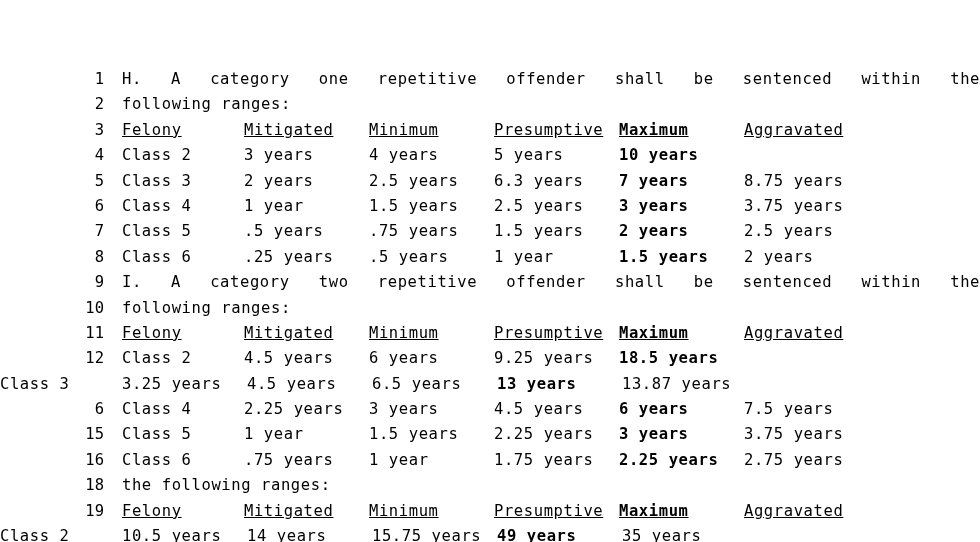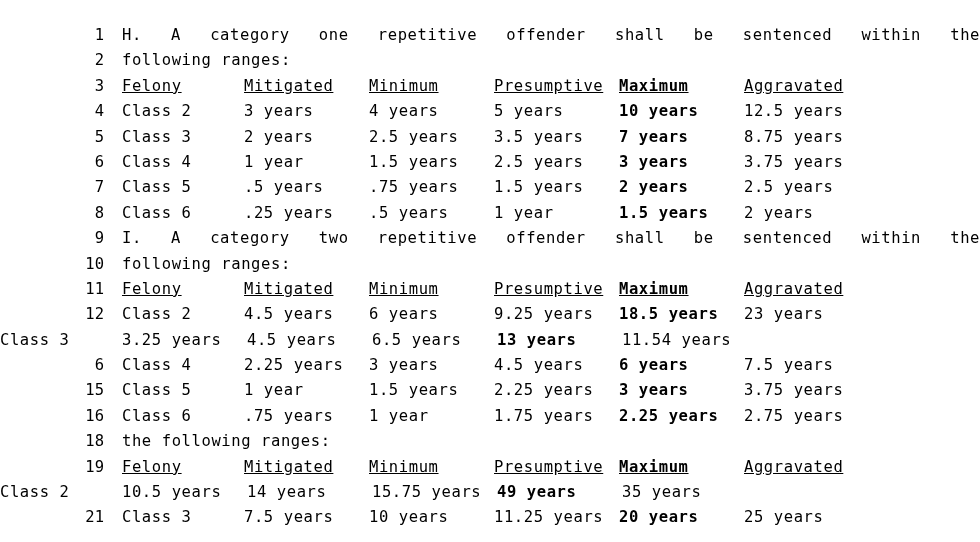--- a/index.html
+++ b/index.html
@@ -34,20 +34,21 @@
     font-size: 15.5px;
     color: #000;
     flex: 0 0 auto;
     letter-spacing: 0px;
   }
   .content {
     flex: 1 1 auto;
     font-size: 15.5px;
     white-space: pre;
     letter-spacing: 0.6px;
+    margin-top: 44px;
   }
   
   .just {
     white-space: normal;
     width: 726px;
     text-align: justify;
     text-align-last: justify;
   }
   .just2 {
     white-space: normal;
@@ -97,30 +98,29 @@
   </div>
 
   <div class="line">
     <span class="lineno">4</span>
     <span class="content cols">
       <span class="c0">Class 2</span>
       <span class="c1">3 years</span>
       <span class="c2">4 years</span>
       <span class="c3">5 years</span>
       <span class="c4">10 years</span>
-      <span class="c5">12.5 years</span>
     </span>
   </div>
   <div class="line">
     <span class="lineno">5</span>
     <span class="content cols">
       <span class="c0">Class 3</span>
       <span class="c1">2 years</span>
       <span class="c2">2.5 years</span>
-      <span class="c3">3.5 years</span>
+      <span class="c3">6.3 years</span>
       <span class="c4">7 years</span>
       <span class="c5">8.75 years</span>
     </span>
   </div>
   <div class="line">
     <span class="lineno">6</span>
     <span class="content cols">
       <span class="c0">Class 4</span>
       <span class="c1">1 year</span>
       <span class="c2">1.5 years</span>
@@ -175,31 +175,30 @@
   </div>
 
   <div class="line">
     <span class="lineno">12</span>
     <span class="content cols">
       <span class="c0">Class 2</span>
       <span class="c1">4.5 years</span>
       <span class="c2">6 years</span>
       <span class="c3">9.25 years</span>
       <span class="c4">18.5 years</span>
-      <span class="c5">23 years</span>
     </span>
   </div>
   <div class="line">
     <span class="content cols">
       <span class="c0">Class 3</span>
       <span class="c1">3.25 years</span>
       <span class="c2">4.5 years</span>
       <span class="c3">6.5 years</span>
       <span class="c4">13 years</span>
-      <span class="c5">11.54 years</span>
+      <span class="c5">13.87 years</span>
     </span>
   </div>
   <div class="line">
     <span class="lineno">6</span>
     <span class="content cols">
       <span class="c0">Class 4</span>
       <span class="c1">2.25 years</span>
       <span class="c2">3 years</span>
       <span class="c3">4.5 years</span>
       <span class="c4">6 years</span>

